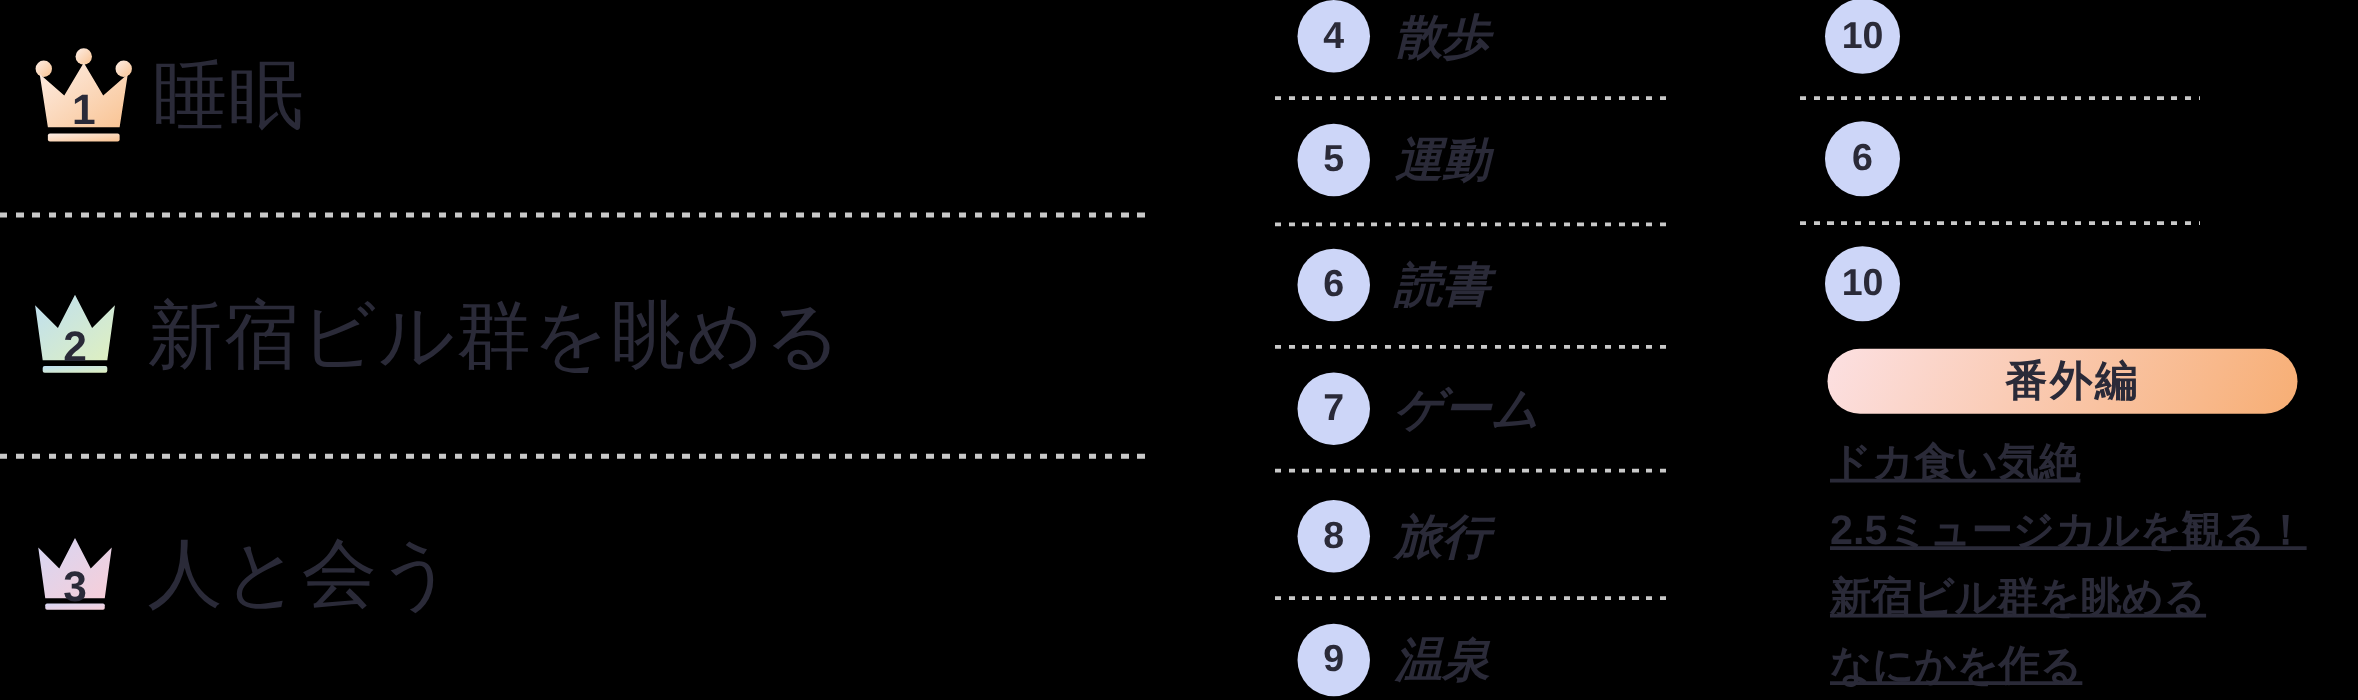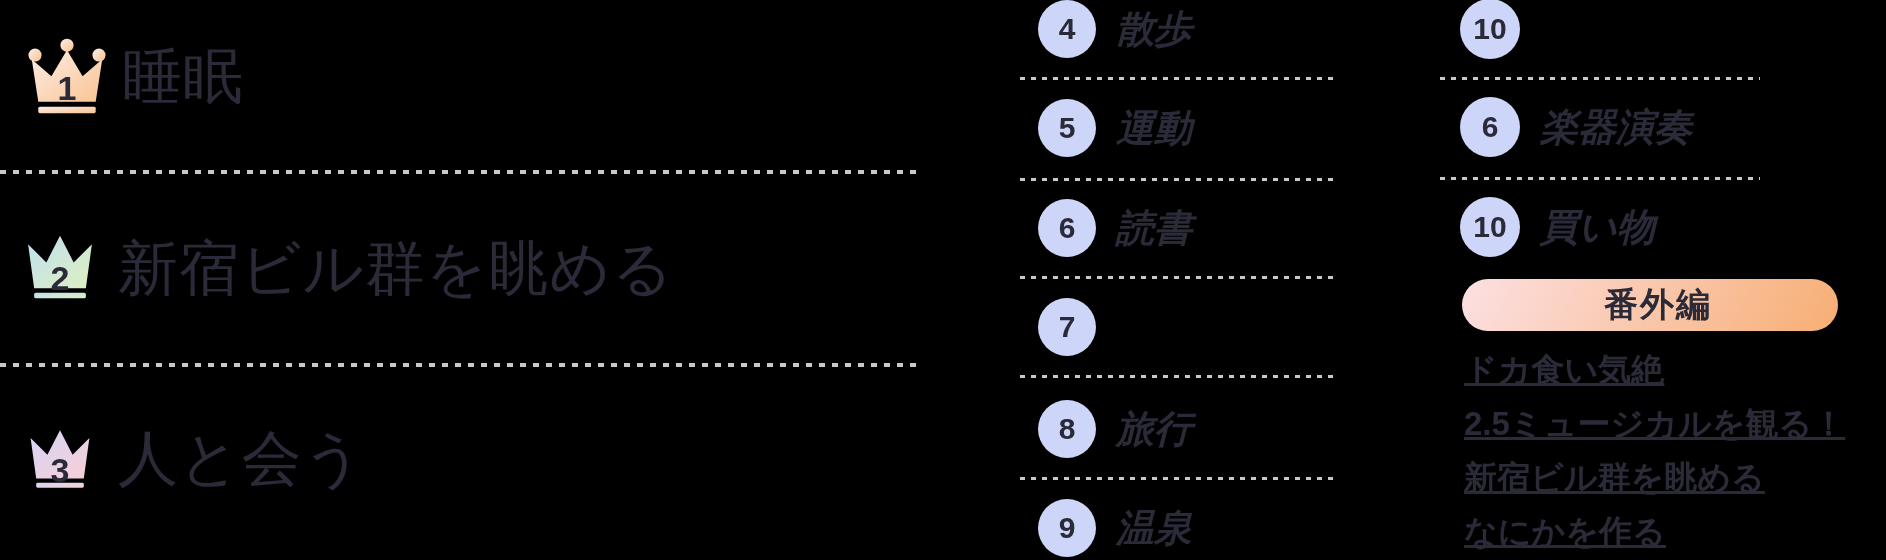--- a/index.html
+++ b/index.html
@@ -136,20 +136,21 @@
 <div class="dotted thin" style="left:1020px;top:178px;width:318px"></div>
 
 <div class="rank-row" style="left:1038px;top:199px">
   <span class="num-circle">6</span>
   <span class="item-label">読書</span>
 </div>
 <div class="dotted thin" style="left:1020px;top:276px;width:318px"></div>
 
 <div class="rank-row" style="left:1038px;top:298px">
   <span class="num-circle">7</span>
+  <span class="item-label">ゲーム</span>
 </div>
 <div class="dotted thin" style="left:1020px;top:375px;width:318px"></div>
 
 <div class="rank-row" style="left:1038px;top:400px">
   <span class="num-circle">8</span>
   <span class="item-label">旅行</span>
 </div>
 <div class="dotted thin" style="left:1020px;top:477px;width:318px"></div>
 
 <div class="rank-row" style="left:1038px;top:499px">
@@ -157,27 +158,25 @@
   <span class="item-label">温泉</span>
 </div>
 
 <div class="rank-row right" style="left:1460px;top:0px">
   <span class="num-circle">10</span>
 </div>
 <div class="dotted thin" style="left:1440px;top:77px;width:320px"></div>
 
 <div class="rank-row right" style="left:1460px;top:98px">
   <span class="num-circle">6</span>
-  <span class="item-label">楽器演奏</span>
 </div>
 <div class="dotted thin" style="left:1440px;top:177px;width:320px"></div>
 
 <div class="rank-row right" style="left:1460px;top:198px">
   <span class="num-circle">10</span>
-  <span class="item-label">買い物</span>
 </div>
 
 <div class="pill">
   <span class="pill-label">番外編</span>
 </div>
 
 <div class="bonus-item" style="top:352px">ドカ食い気絶</div>
 <div class="bonus-item" style="top:406px">2.5ミュージカルを観る！</div>
 <div class="bonus-item" style="top:460px">新宿ビル群を眺める</div>
 <div class="bonus-item" style="top:514px">なにかを作る</div>

